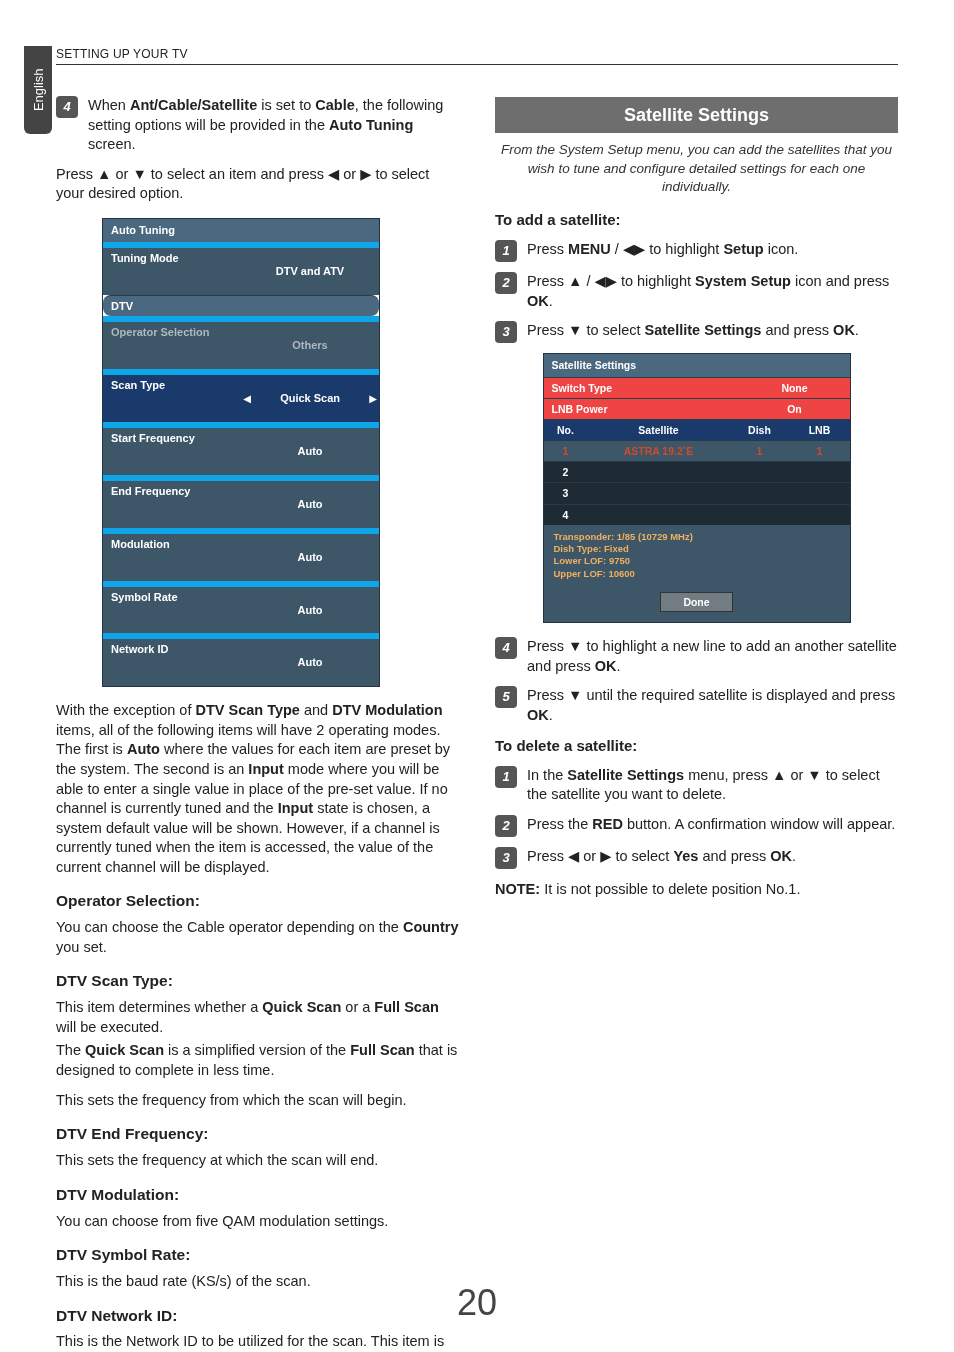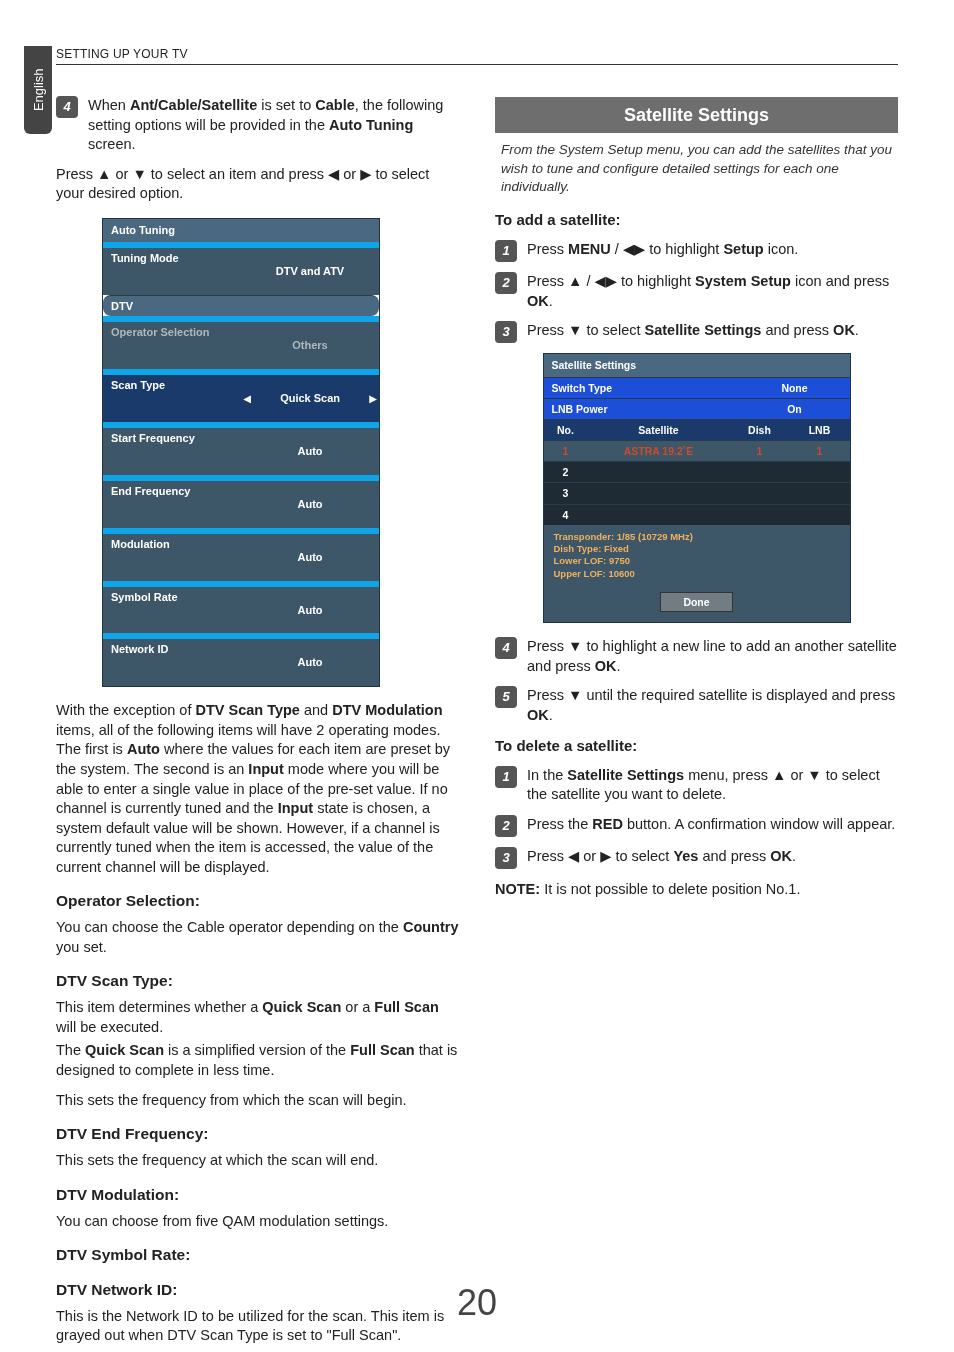--- a/index.html
+++ b/index.html
@@ -116,20 +116,21 @@
     background: #6e6e6e;
     color: #fff;
     margin-top: 1px;
     text-align: center;
     font-weight: bold;
     font-size: 18px;
     padding: 6px 0;
   }
   .right-intro {
     font-style: italic;
+    text-align: center;
     color: #333;
     font-size: 13.5px;
     margin: 8px 6px 14px 6px;
   }
   .h-t {
     font-weight: bold;
     font-size: 15px;
     margin: 10px 0 10px 0;
   }
   .arrow { font-family: Arial; }
@@ -145,21 +146,21 @@
   .sat-table .r.head { background: #1a3a6b; font-weight: bold; }
   .sat-table .r .c1 { width: 44px; text-align: center; padding: 3px 4px; }
   .sat-table .r .c2 { flex: 1; padding: 3px 4px; }
   .sat-table .r .c3 { width: 60px; text-align: center; padding: 3px 4px; }
   .sat-table .r .c4 { width: 60px; text-align: center; padding: 3px 4px; }
   .sat-table .r.dark { background: #1f2b34; }
   .sat-table .r.on { color: #cf4a2a; }
   .sat-table .info { background: #3d5668; color: #f0b060; font-size: 9.5px; padding: 6px 10px; line-height: 1.3; font-weight: bold; }
   .sat-table .done-wrap { background: #3d5668; padding: 6px 0 10px 0; text-align: center; }
   .sat-table .done { display: inline-block; background: #727d83; border: 1px solid #333; padding: 2px 22px; font-weight: bold; font-size: 10.5px; }
-  .sat-table .r.light { background: #1d4ed8; font-weight: bold; }
+  .sat-table .r.light { background: #ef4444; font-weight: bold; }
   .sat-table .r .labelcell { flex: 1; padding: 3px 8px; }
   .sat-table .r .valcell { width: 110px; text-align: center; padding: 3px 4px; }
   .note { margin-top: 11px; }
   .page-no {
     position: absolute;
     left: 0; right: 0;
     bottom: 24px;
     text-align: center;
     font-size: 36px;
     color: #444;
@@ -246,20 +247,21 @@
 
     <div class="para">This sets the frequency from which the scan will begin.</div>
 
     <div class="h-sub">DTV End Frequency:</div>
     <div class="para">This sets the frequency at which the scan will end.</div>
 
     <div class="h-sub">DTV Modulation:</div>
     <div class="para">You can choose from five QAM modulation settings.</div>
 
     <div class="h-sub">DTV Symbol Rate:</div>
+    <div class="para">This is the baud rate (KS/s) of the scan.</div>
 
     <div class="h-sub">DTV Network ID:</div>
     <div class="para">This is the Network ID to be utilized for the scan. This item is grayed out when DTV Scan Type is set to "Full Scan".</div>
   </div>
 
   <div class="col">
     <div class="right-title">Satellite Settings</div>
     <div class="right-intro">From the System Setup menu, you can add the satellites that you wish to tune and configure detailed settings for each one individually.</div>
 
     <div class="h-t">To add a satellite:</div>

